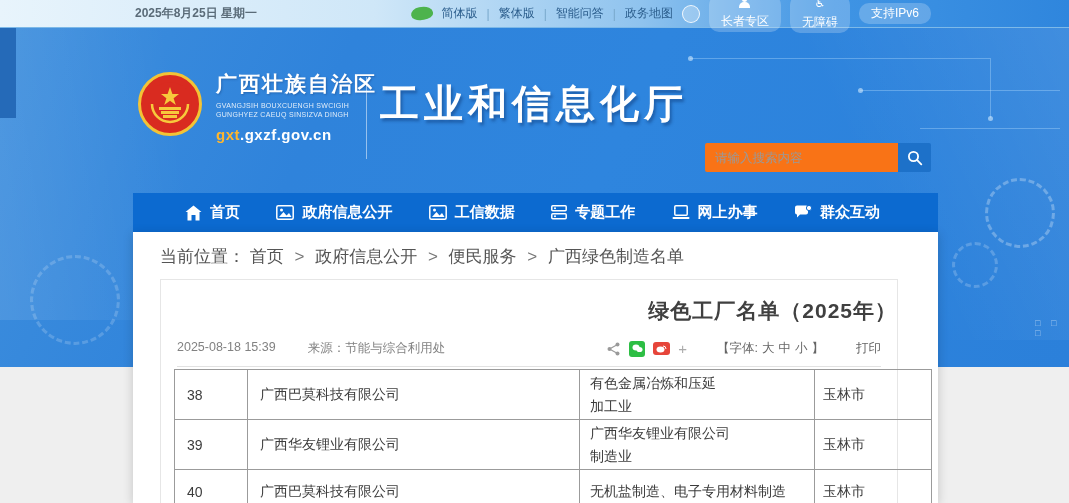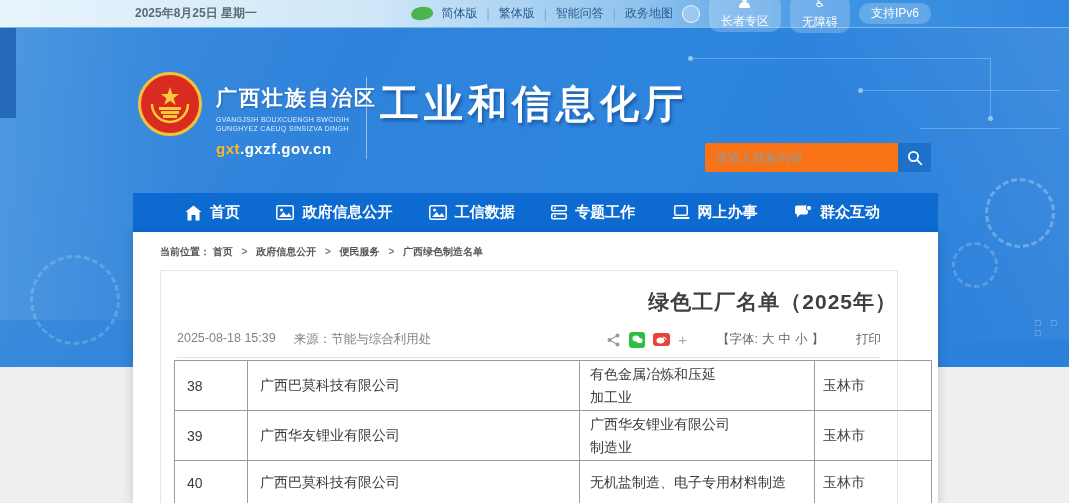--- a/index.html
+++ b/index.html
@@ -44,21 +44,21 @@
   .person-icon { width:11px; height:11px; position:relative; }
   .person-icon::before { content:""; position:absolute; left:3px; top:0; width:5px; height:5px; border-radius:50%; background:#fff; }
   .person-icon::after { content:""; position:absolute; left:0; top:5px; width:11px; height:6px; border-radius:5px 5px 0 0; background:#fff; }
 
   
   .header { position:absolute; left:0; top:29px; width:1069px; height:164px; }
   .emblem { position:absolute; left:138px; top:43px; width:64px; height:64px; border-radius:50%;
     background:radial-gradient(circle at 50% 45%, #e93o23, #e03024 55%, #c21f17 100%);
     background-color:#d92b20; border:3px solid #f3c335; display:flex; align-items:center; justify-content:center; }
   .emblem svg { display:block; }
-  .agency { position:absolute; left:216px; top:55px; color:#fff; }
+  .agency { position:absolute; left:216px; top:41px; color:#fff; }
   .agency-region { font-size:21px; font-weight:bold; letter-spacing:2px; text-shadow:1px 1px 2px rgba(20,60,120,.4); }
   .agency-zhuang { margin-top:3px; font-size:7px; line-height:9px; color:rgba(255,255,255,0.85); letter-spacing:.3px; }
   .agency-url { margin-top:7px; font-size:15px; font-weight:bold; color:#fff; letter-spacing:.5px; }
   .agency-url .accent { color:#ffb62c; }
   .hdr-divider { position:absolute; left:366px; top:48px; width:1px; height:82px; background:rgba(255,255,255,0.5); }
   .dept-title { position:absolute; left:380px; top:48px; font-size:39px; font-weight:bold; color:#fff;
     letter-spacing:5px; text-shadow:2px 3px 3px rgba(10,50,110,.45); }
   .searchbox { position:absolute; left:705px; top:114px; width:226px; height:29px; display:flex; }
   .search-input { flex:1; border:none; outline:none; padding:0 10px; font-size:12.5px; color:#333;
     background:#f97316; border-radius:2px 0 0 2px; font-family:"Liberation Sans","DejaVu Sans",sans-serif; }
@@ -68,28 +68,28 @@
 
   
   .nav { position:absolute; left:133px; top:193px; width:805px; height:39px; background:#0c6ad0;
     display:flex; align-items:center; justify-content:space-between; padding:0 58px 0 52px; }
   .nav-item { display:flex; align-items:center; gap:8px; color:#fff; font-size:15px; font-weight:bold; cursor:pointer; white-space:nowrap; }
   .nav-item svg { display:block; }
 
   
   .content { position:absolute; left:133px; top:232px; width:805px; height:271px; background:#fff;
     box-shadow:0 2px 10px rgba(0,0,0,0.18); overflow:hidden; }
-  .breadcrumb { padding:13px 0 0 27px; font-size:10px; color:#555;font-weight:bold; }
+  .breadcrumb { padding:13px 0 0 27px; font-size:17px; color:#555; }
   .breadcrumb a { color:#555; text-decoration:none; cursor:pointer; }
   .bc-sep { margin:0 6px; color:#777; }
   .article-box { margin:11px 40px 0 27px; border:1px solid #e6e6e6; height:400px; }
   .article-title { text-align:right; font-size:21px; font-weight:bold; color:#404040; padding-top:17px; letter-spacing:1px; }
   .meta-row { display:flex; align-items:center; margin:15px 16px 0 16px; padding-bottom:9px; border-bottom:1px solid #e2e2e2;
     font-size:12.5px; color:#828282; }
-  .meta-left { display:flex; gap:18px;justify-content:flex-end; }
+  .meta-left { display:flex; gap:32px;justify-content:flex-end; }
   .meta-right { margin-left:auto; display:flex; align-items:center; gap:8px; }
   .share-ic { width:16px; height:16px; display:flex; align-items:center; justify-content:center; cursor:pointer; }
   .wechat-ic { background:#2dbe44; border-radius:3px; }
   .weibo-ic { background:#e6453a; border-radius:3px; width:17px; height:13px; }
   .plus-ic { color:#aaa; font-size:15px; cursor:pointer; }
   .font-widget { margin-left:22px; color:#666; display:flex; gap:4px; }
   .font-size-opt { cursor:pointer; color:#666; }
   .print-label { margin-left:24px; color:#666; cursor:pointer; }
 
   

